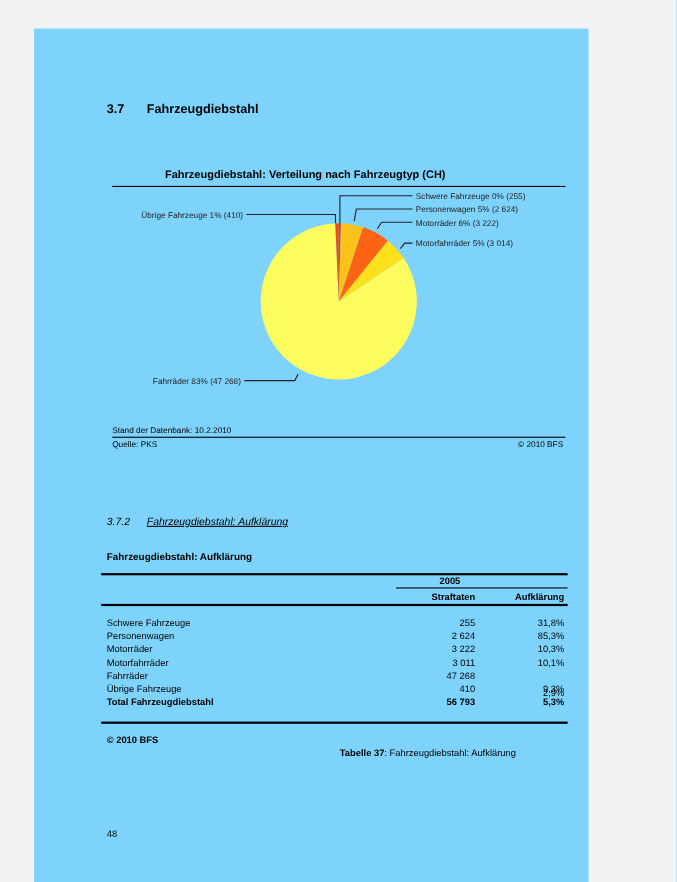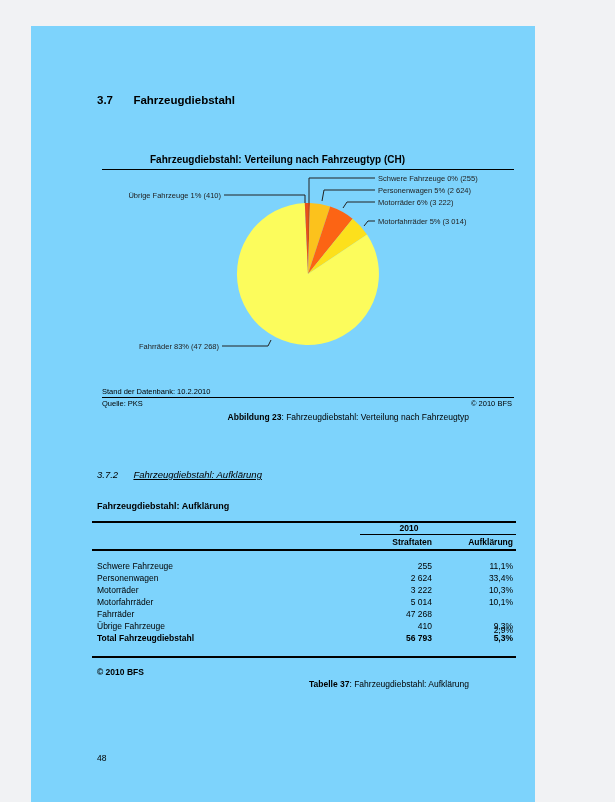--- a/index.html
+++ b/index.html
@@ -61,58 +61,55 @@
       <text class="lbl" x="221" y="182" text-anchor="end">Übrige Fahrzeuge 1% (410)</text>
       <text class="lbl" x="219" y="333" text-anchor="end">Fahrräder 83% (47 268)</text>
     </g>
   </svg>
 
   <div class="abs small" style="left:71px; top:361px;text-align:right;">Stand der Datenbank: 10.2.2010</div>
   <div class="rule" style="left:71px; top:371px; width:412px; height:1px;"></div>
   <div class="abs small" style="left:71px; top:373px;">Quelle: PKS</div>
   <div class="abs small" style="left:440px; top:373px;">© 2010 BFS</div>
 
-  <div class="abs cap" style="right:66px; top:386px;">
-    <b>Abbildung 23</b><span>: Fahrzeugdiebstahl: Verteilung nach Fahrzeugtyp</span>
-  </div>
 
   <div class="abs h3" style="left:66px; top:443px;">
     <span>3.7.2</span>
     <span style="display:inline-block; width:10px;"></span>
     <span class="t">Fahrzeugdiebstahl: Aufklärung</span>
   </div>
 
   <div class="abs tbl-title" style="left:66px; top:475px;">Fahrzeugdiebstahl: Aufklärung</div>
 
   <div>
     <div class="rule" style="left:61px; top:495px; width:424px; height:2px;"></div>
-    <div class="cell bold" style="left:339px; top:497px; width:78px; text-align:center;">2010</div>
+    <div class="cell bold" style="left:339px; top:497px; width:78px; text-align:center;">2005</div>
     <div class="rule" style="left:329px; top:508px; width:156px; height:1px;"></div>
     <div class="cell bold num" style="left:329px; top:511px; width:72px;">Straftaten</div>
     <div class="cell bold num" style="left:405px; top:511px; width:77px;">Aufklärung</div>
     <div class="rule" style="left:61px; top:523px; width:424px; height:2px;"></div>
 
     <div>
       <div class="cell" style="left:66px; top:535px;">Schwere Fahrzeuge</div>
       <div class="cell num" style="left:329px; top:535px; width:72px;">255</div>
-      <div class="cell num" style="left:405px; top:535px; width:77px;">11,1%</div>
+      <div class="cell num" style="left:405px; top:535px; width:77px;">31,8%</div>
     </div>
     <div>
       <div class="cell" style="left:66px; top:547px;">Personenwagen</div>
       <div class="cell num" style="left:329px; top:547px; width:72px;">2 624</div>
-      <div class="cell num" style="left:405px; top:547px; width:77px;">33,4%</div>
+      <div class="cell num" style="left:405px; top:547px; width:77px;">85,3%</div>
     </div>
     <div>
       <div class="cell" style="left:66px; top:559px;">Motorräder</div>
       <div class="cell num" style="left:329px; top:559px; width:72px;">3 222</div>
       <div class="cell num" style="left:405px; top:559px; width:77px;">10,3%</div>
     </div>
     <div>
       <div class="cell" style="left:66px; top:571px;">Motorfahrräder</div>
-      <div class="cell num" style="left:329px; top:571px; width:72px;">5 014</div>
+      <div class="cell num" style="left:329px; top:571px; width:72px;">3 011</div>
       <div class="cell num" style="left:405px; top:571px; width:77px;">10,1%</div>
     </div>
     <div>
       <div class="cell" style="left:66px; top:583px;">Fahrräder</div>
       <div class="cell num" style="left:329px; top:583px; width:72px;">47 268</div>
       <div class="cell num" style="left:405px; top:583px; width:77px;margin-top:16px;">2,9%</div>
     </div>
     <div>
       <div class="cell" style="left:66px; top:595px;">Übrige Fahrzeuge</div>
       <div class="cell num" style="left:329px; top:595px; width:72px;">410</div>

